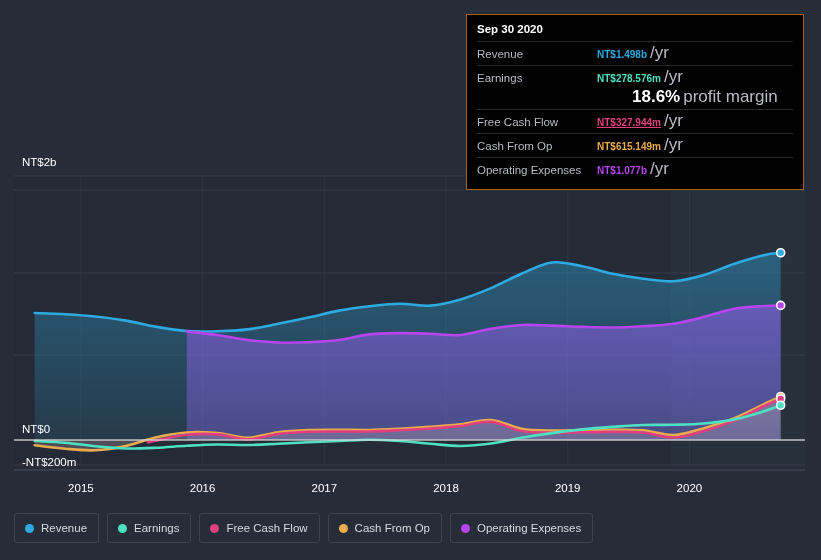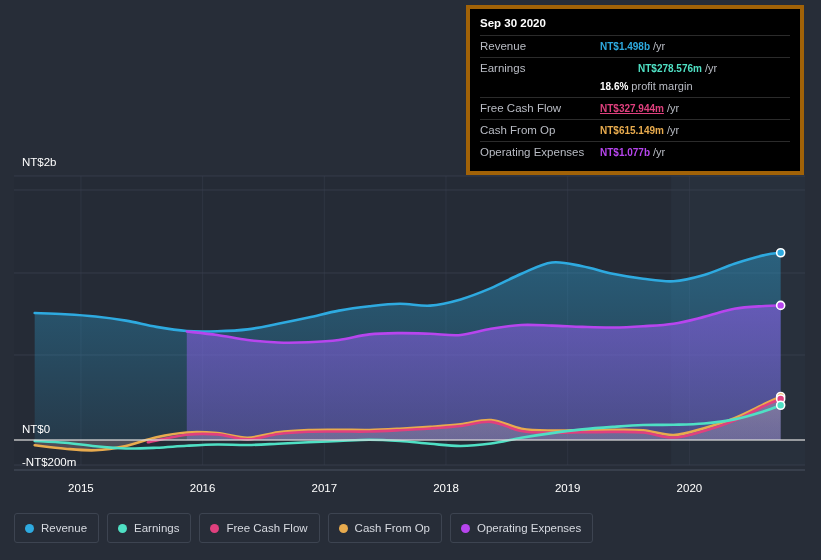--- a/index.html
+++ b/index.html
@@ -23,24 +23,24 @@
   .xtick{
     fill:#ffffff;
     font-size:11.5px;
     text-anchor:middle;
     font-family:"Liberation Sans","DejaVu Sans",sans-serif;
   }
 
   
   #tooltip{
     position:absolute;
-    left:466px;top:5px;
+    left:466px;top:14px;
     width:338px;
     background:#000000;
-    border:4px solid #a16207;
+    border:1px solid #a16207;
     box-sizing:border-box;
     padding:7px 10px 8px 10px;
     font-size:11.5px;
     color:#c9ccd3;
   }
   #tooltip .tt-date{
     color:#ffffff;
     font-weight:bold;
     font-size:11.5px;
     padding:1px 0 6px 0;
@@ -60,24 +60,24 @@
     font-size:11.5px;
   }
   .tt-val{
     font-weight:bold;
     font-size:10px;
     white-space:nowrap;
   }
   .tt-unit{
     color:#b9bcc4;
     font-weight:normal;
-    font-size:11px;
+    font-size:17px;
     margin-left:3px;
   }
-  .tt-pm{color:#ffffff;font-weight:bold;font-size:10px;}
+  .tt-pm{color:#ffffff;font-weight:bold;font-size:17px;margin-left:35px;}
 
   
   #legend{
     position:absolute;
     left:14px;top:513px;
     display:flex;
     gap:8px;
   }
   .legend-item{
     display:flex;
@@ -186,21 +186,21 @@
 
   <div id="tooltip">
     <div class="tt-date">Sep 30 2020</div>
     <div id="tooltip-rows">
         <div class="tt-row">
           <div class="tt-label">Revenue</div>
           <div><span class="tt-val" style="color: rgb(46, 170, 224);">NT$1.498b</span><span class="tt-unit">/yr</span></div>
         </div>
         <div class="tt-row">
           <div class="tt-label">Earnings</div>
-          <div><span class="tt-val" style="color: rgb(79, 224, 196); margin-left: 38px;">NT$278.576m</span><span class="tt-unit">/yr</span></div>
+          <div><span class="tt-val" style="color: rgb(79, 224, 196);">NT$278.576m</span><span class="tt-unit">/yr</span></div>
         </div>
         <div class="tt-row sub">
           <div class="tt-label"></div>
           <div><span class="tt-pm" style="color: rgb(255, 255, 255);">18.6%</span><span class="tt-unit">profit margin</span></div>
         </div>
         <div class="tt-row">
           <div class="tt-label">Free Cash Flow</div>
           <div><span class="tt-val" style="color: rgb(224, 64, 126); text-decoration: underline;">NT$327.944m</span><span class="tt-unit">/yr</span></div>
         </div>
         <div class="tt-row">

